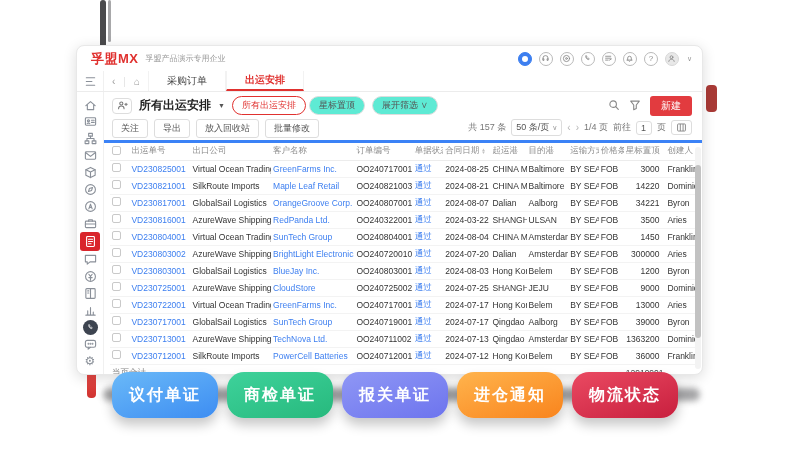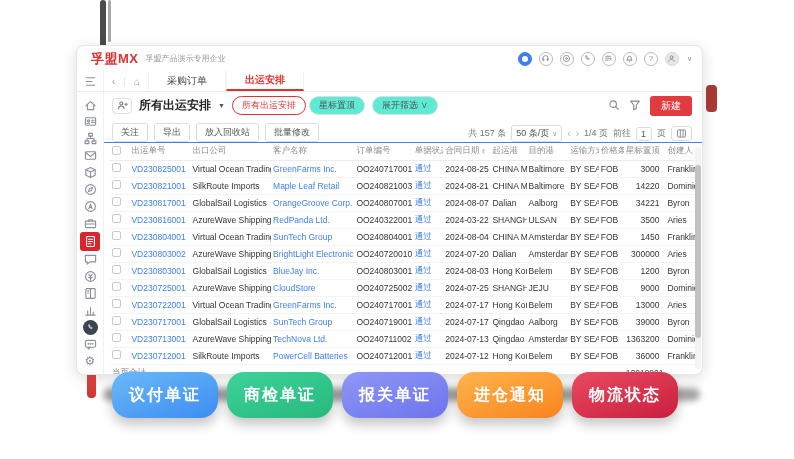--- a/index.html
+++ b/index.html
@@ -55,21 +55,21 @@
   .icon-btn svg { width:11px; height:11px; stroke:#777; fill:none; stroke-width:1.3; stroke-linecap:round; }
   .view-title { font-size:12px; font-weight:bold; color:#222; }
   .view-caret { font-size:7px; color:#555; }
   .pill { font-size:9px; padding:2px 9px; border:1px solid #ddd; border-radius:10px; color:#555; background:#5eead4; white-space:nowrap; }
   .pill.red { border-color:#e0312f; color:#e0312f; margin-right:-4px; position:relative; z-index:1; background:#fff; }
   .toolbar-right { margin-left:auto; display:flex; align-items:center; gap:9px; }
   .tool-ic svg { width:12px; height:12px; stroke:#888; fill:none; stroke-width:1.3; stroke-linecap:round; stroke-linejoin:round; }
   .btn-new { background:#e23b3f; color:#fff; font-size:10px; padding:3px 11px; border-radius:3px; border:none;text-align:center; }
 
   
-  .actionbar { height:24px; flex:0 0 24px; display:flex; align-items:flex-end; gap:18px; padding:0 10px 0 8px; border-bottom:1px solid #3b82f6; }
+  .actionbar { height:24px; flex:0 0 24px; display:flex; align-items:flex-start; gap:18px; padding:0 10px 0 8px; border-bottom:3px solid #3b82f6; }
   .act-btn { font-size:9px; color:#555; background:#fff; border:1px solid #ddd; border-radius:3px; padding:2px 8px; white-space:nowrap; }
   .pgn { margin-left:auto; display:flex; align-items:center; gap:5px; font-size:9px; color:#777; white-space:nowrap; }
   .pgn .box { border:1px solid #ddd; border-radius:3px; padding:1px 4px; color:#555; display:flex; align-items:center; gap:3px; }
   .pgn .nav { color:#b5b5b5; font-size:10px; }
   .pgn .goto { width:16px; text-align:center; }
   .pgn .grid-ic svg { width:11px; height:11px; stroke:#888; fill:none; stroke-width:1.2; }
 
   
   .tblwrap { flex:1; overflow:hidden; padding:0 6px 0 6px; }
   table { width:100%; border-collapse:collapse; table-layout:fixed; font-size:8.5px; color:#333; }

